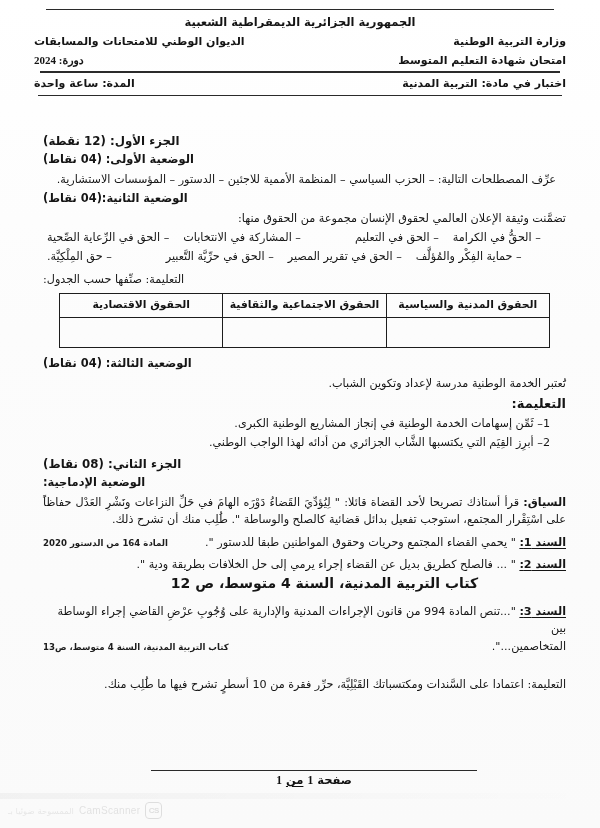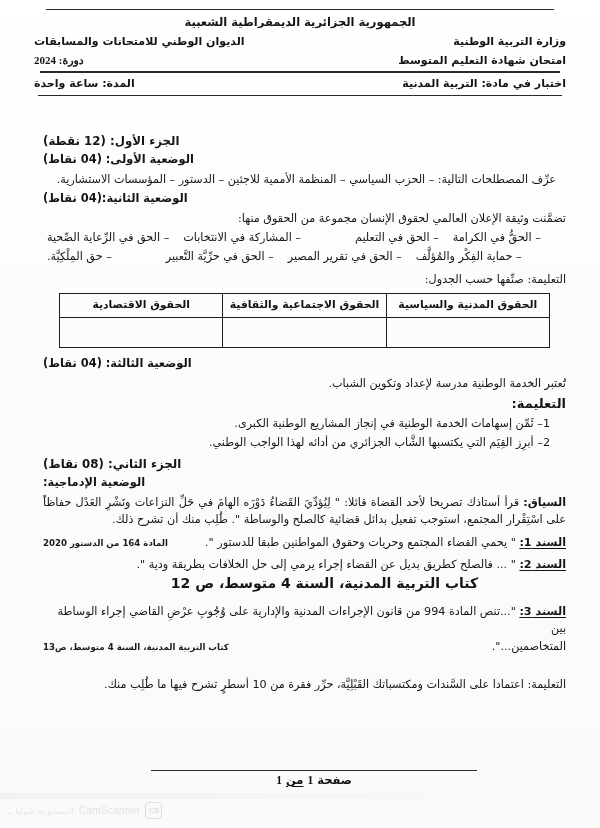--- a/index.html
+++ b/index.html
@@ -112,21 +112,21 @@
     display: flex;
     justify-content: flex-end;
     gap: 14px;
     flex-wrap: nowrap;
     margin: 1px 0;
     padding-left: 4px;
   }
   .rights-line .spacer-gap { width: 26px; }
   .right-item { white-space: nowrap; }
 
-  .instr-line { text-align: right; margin: 6px 0 4px 0; }
+  .instr-line { text-align: left; margin: 6px 0 4px 0; }
   .instr-label { font-weight: 700; }
 
   
   .tbl-wrap {
     margin: 5px auto 0 auto;
     width: 491px;
   }
   table.grid {
     border-collapse: collapse;
     width: 100%;

